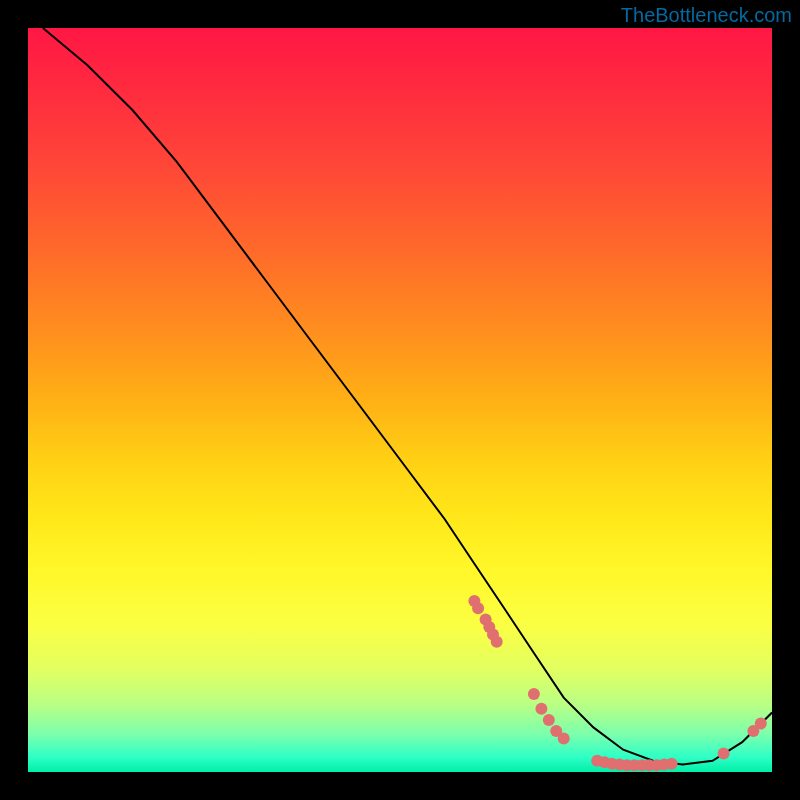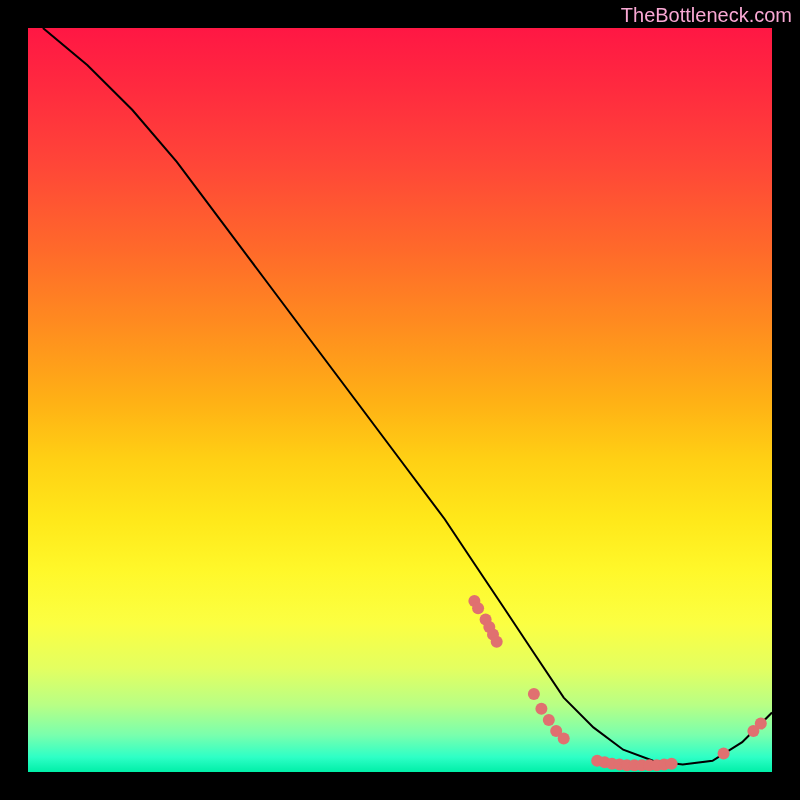--- a/index.html
+++ b/index.html
@@ -8,21 +8,21 @@
     width: 800px;
     height: 800px;
     background: #000;
     position: relative;
     font-family: Arial, sans-serif;
   }
   .watermark {
     position: absolute;
     top: 4px;
     right: 8px;
-    color: #f9a8d4;
+    color: #0369a1;
     font-size: 20px;
     z-index: 10;
   }
   .plot-area {
     position: absolute;
     left: 28px;
     top: 28px;
     width: 744px;
     height: 744px;
     overflow: hidden;

